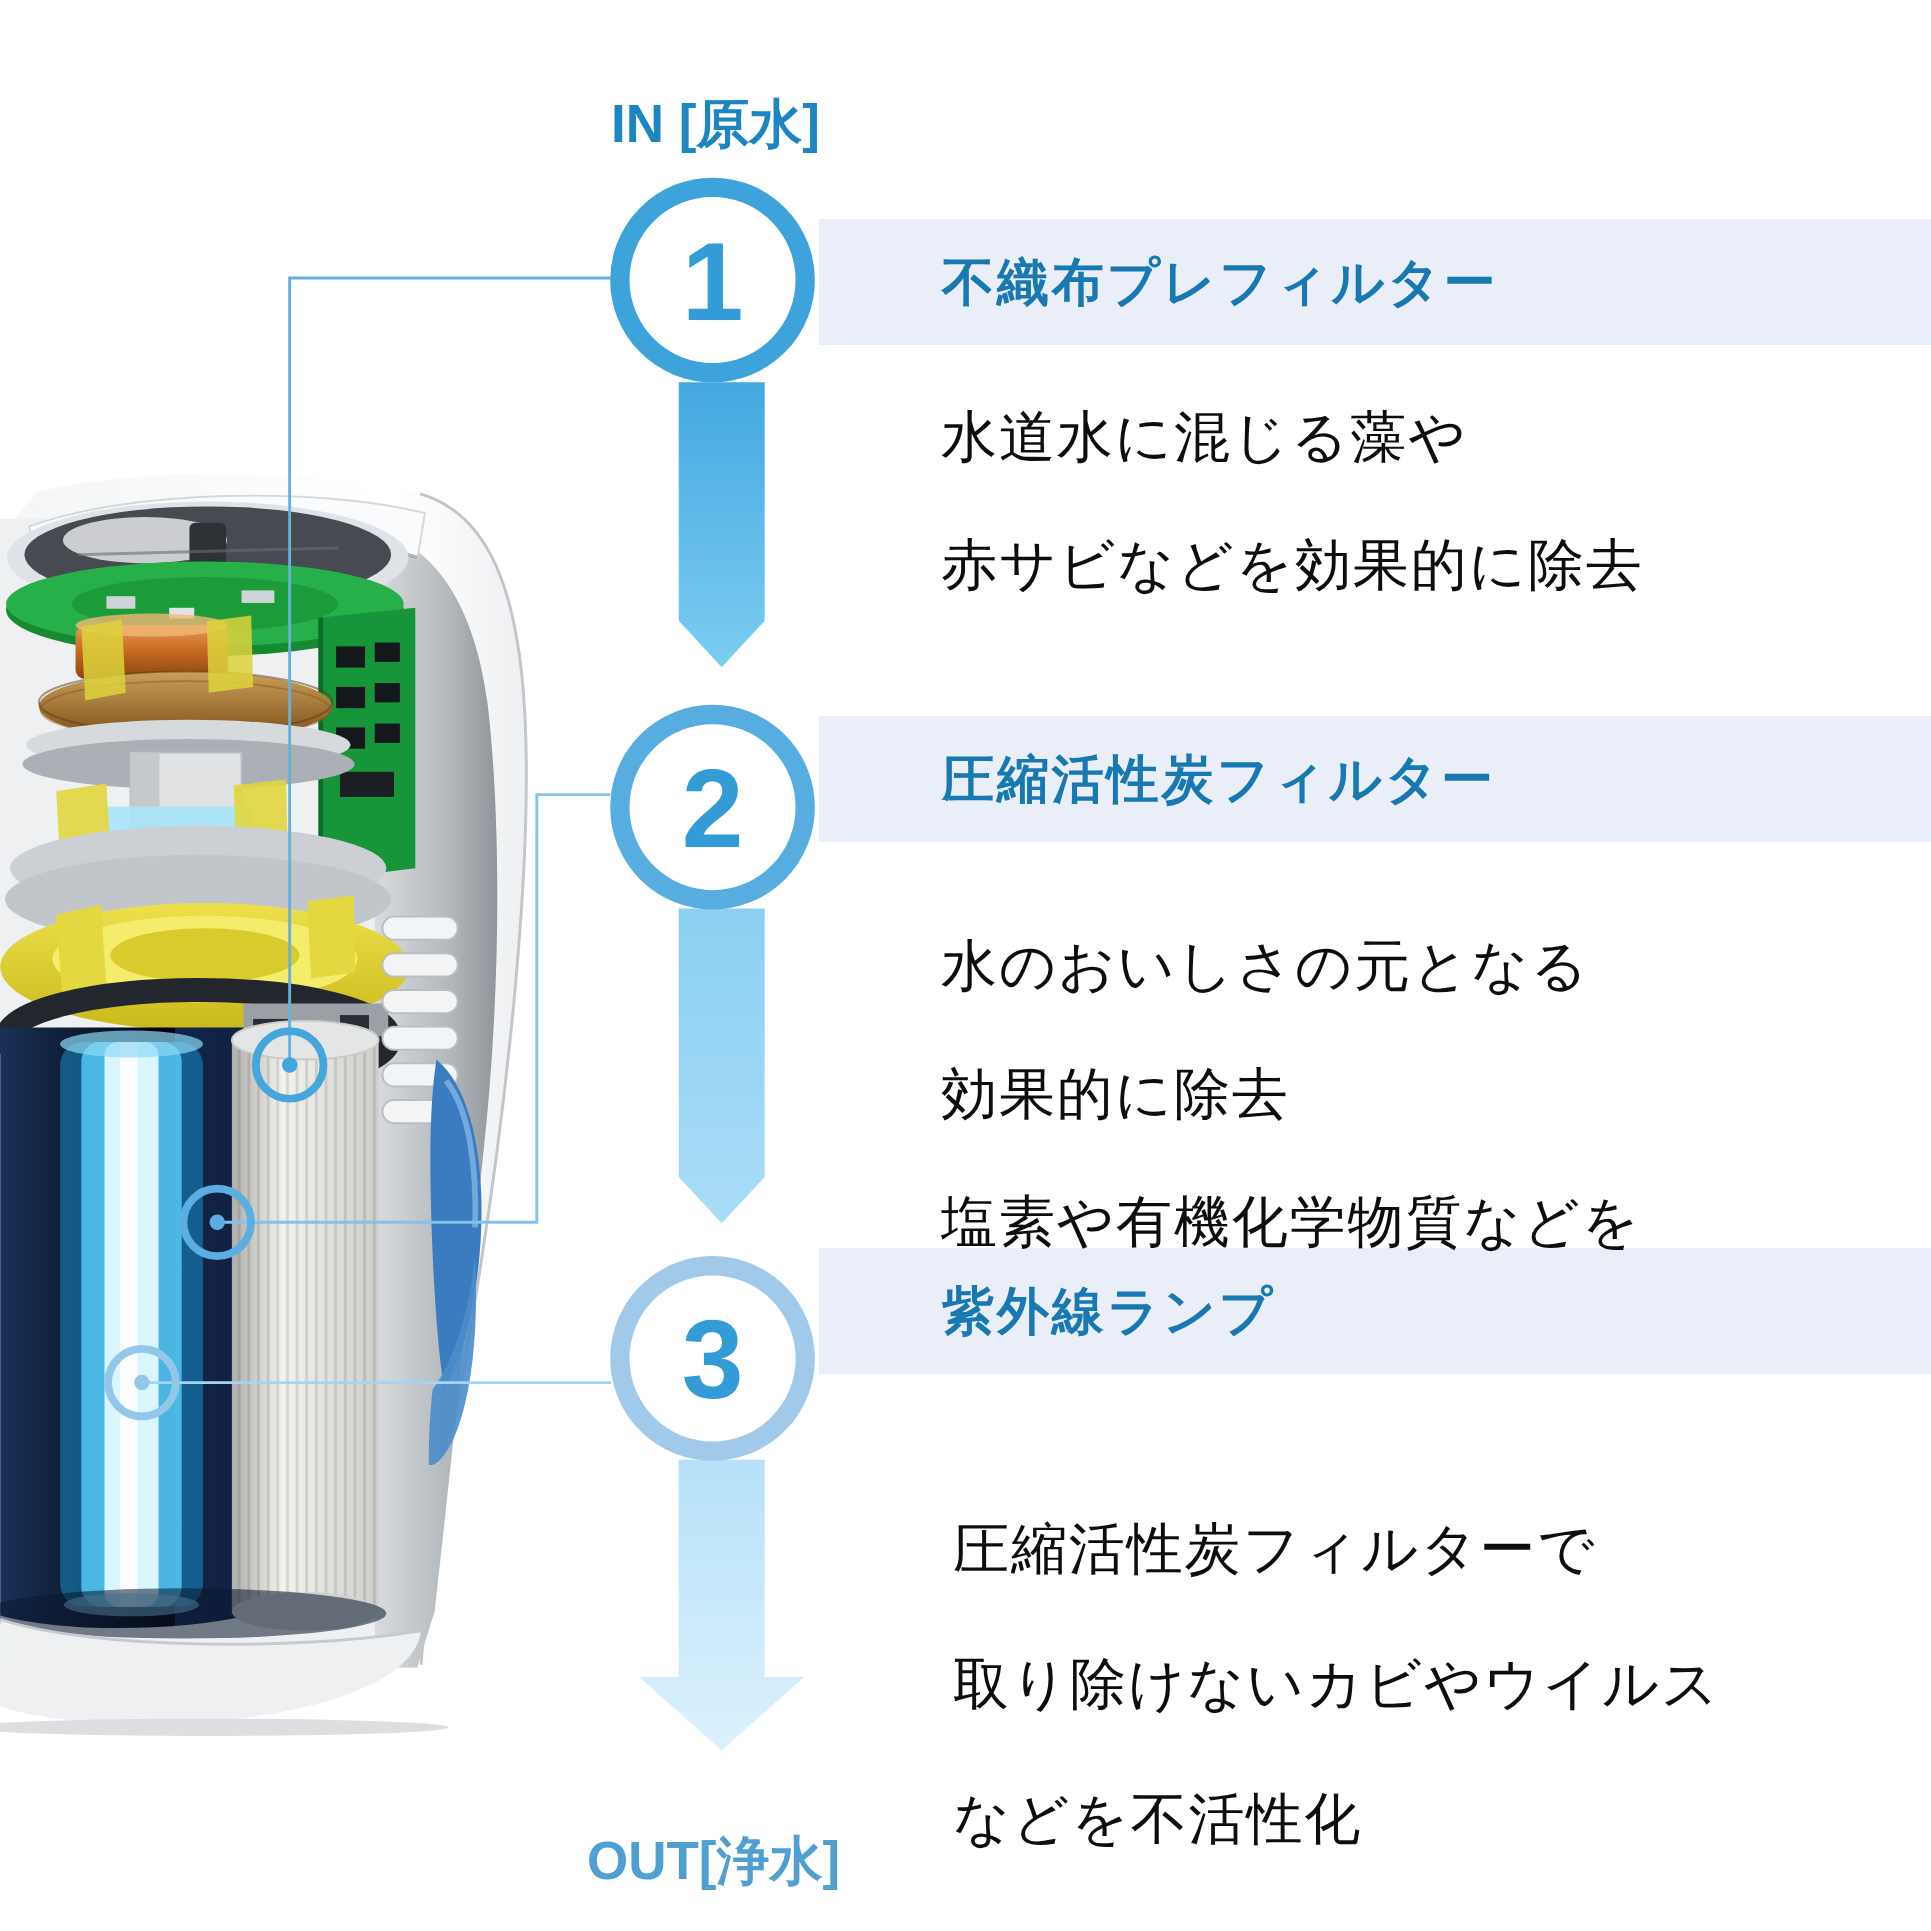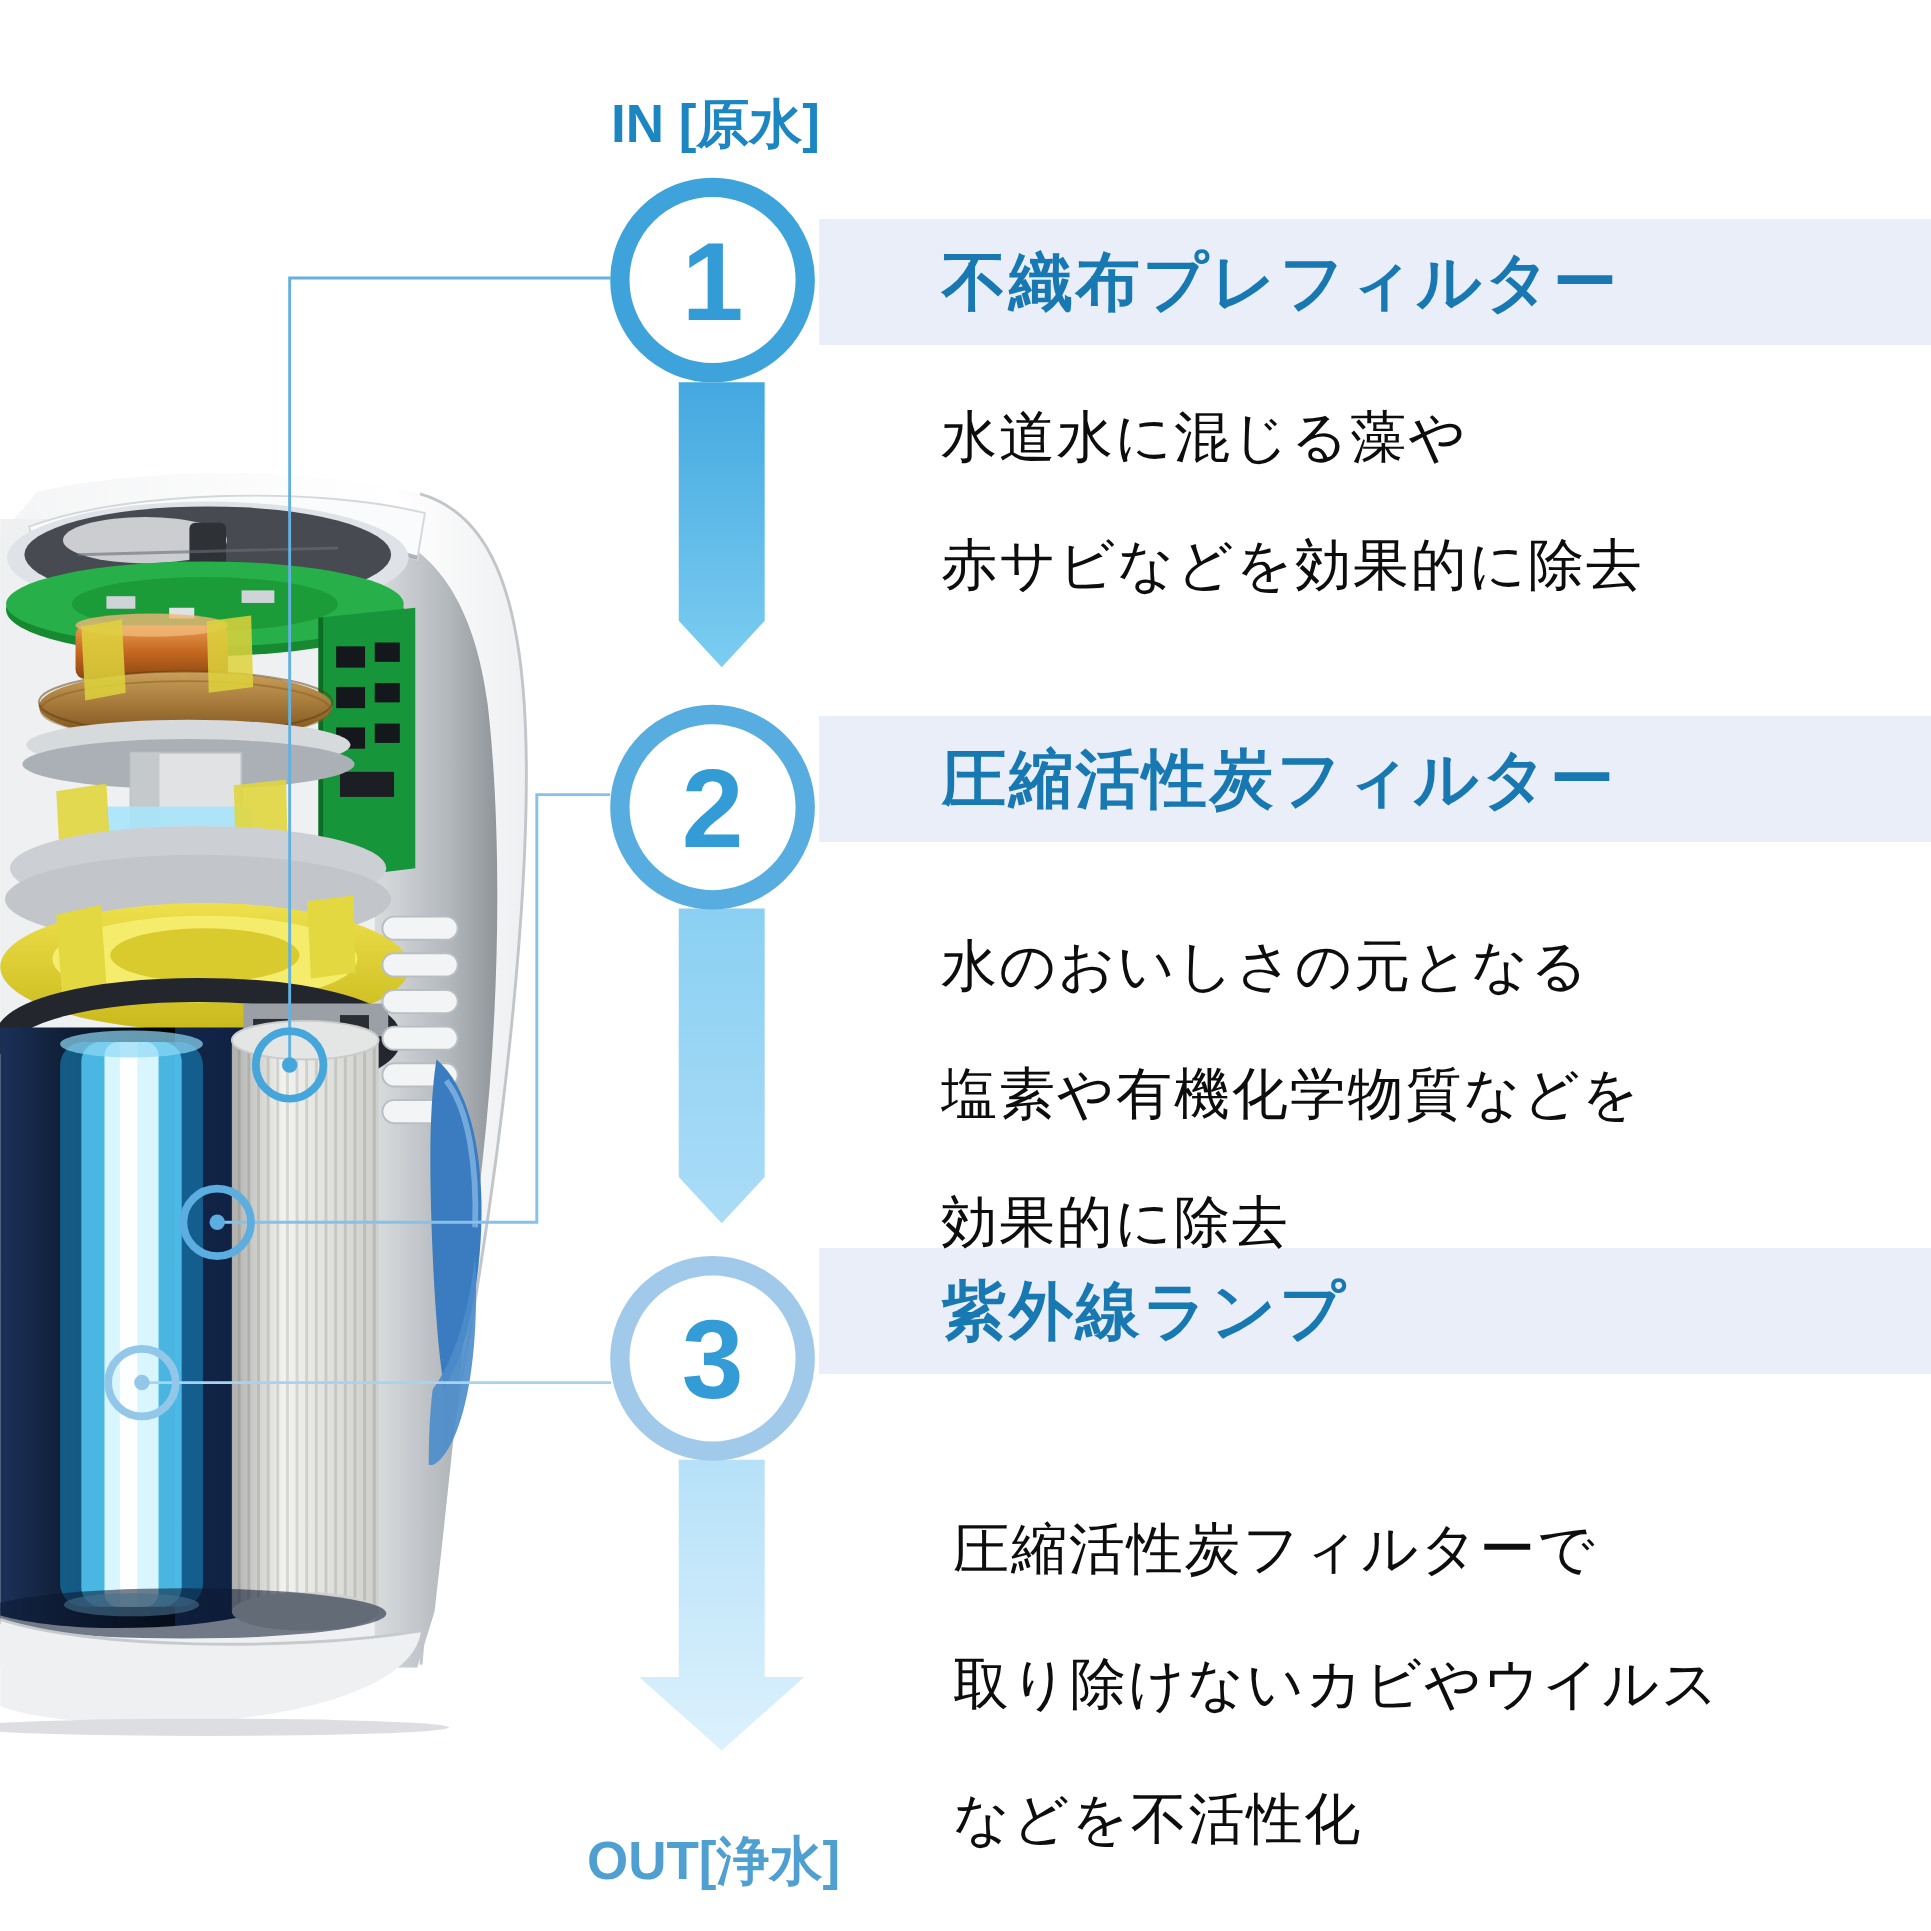--- a/index.html
+++ b/index.html
@@ -10,21 +10,21 @@
   .device-svg{position:absolute;left:0;top:463px;width:541px;height:1274px;}
   .flow-svg{position:absolute;left:0;top:0;width:1931px;height:1931px;z-index:5;}
   .banner{
     position:absolute;left:819px;width:1112px;height:126px;background:#e9eef8;z-index:2;
     display:flex;align-items:center;padding-left:123px;box-sizing:border-box;
   }
   .banner-1{top:219px;}
   .banner-2{top:716px;}
   .banner-3{top:1248px;}
   .step-title{
-    font-size:64px;font-weight:bold;color:#1878b2;letter-spacing:2.9px;line-height:1;
+    font-size:52px;font-weight:bold;color:#1878b2;letter-spacing:2.9px;line-height:1;
     white-space:nowrap;
   }
   .body-block{position:absolute;left:941px;z-index:3;}
   .body-1{top:373px;}
   .body-2{top:902px;}
   .body-3{top:1481px;}
   .body-line{
     font-size:56px;font-weight:normal;color:#0d0d0d;line-height:128px;
     letter-spacing:1.9px;white-space:nowrap;
   }
@@ -210,22 +210,22 @@
   <div class="banner banner-3">
     <div class="step-title">紫外線ランプ</div>
   </div>
 
   <div class="body-block body-1">
     <div class="body-line">水道水に混じる藻や</div>
     <div class="body-line">赤サビなどを効果的に除去</div>
   </div>
   <div class="body-block body-2">
     <div class="body-line">水のおいしさの元となる</div>
+    <div class="body-line">効果的に除去</div>
     <div class="body-line">塩素や有機化学物質などを</div>
-    <div class="body-line">効果的に除去</div>
   </div>
   <div class="body-block body-3">
     <div class="body-line">圧縮活性炭フィルターで</div>
     <div class="body-line">取り除けないカビやウイルス</div>
     <div class="body-line">などを不活性化</div>
   </div>
 
   <svg class="flow-svg" viewBox="0 0 2000 2000">
     <defs>
       <linearGradient id="gA1" gradientUnits="userSpaceOnUse" x1="0" y1="396" x2="0" y2="691">

